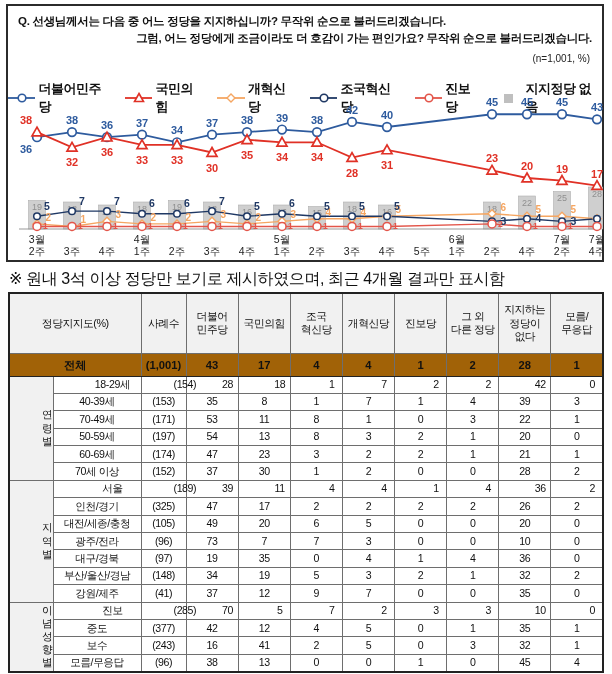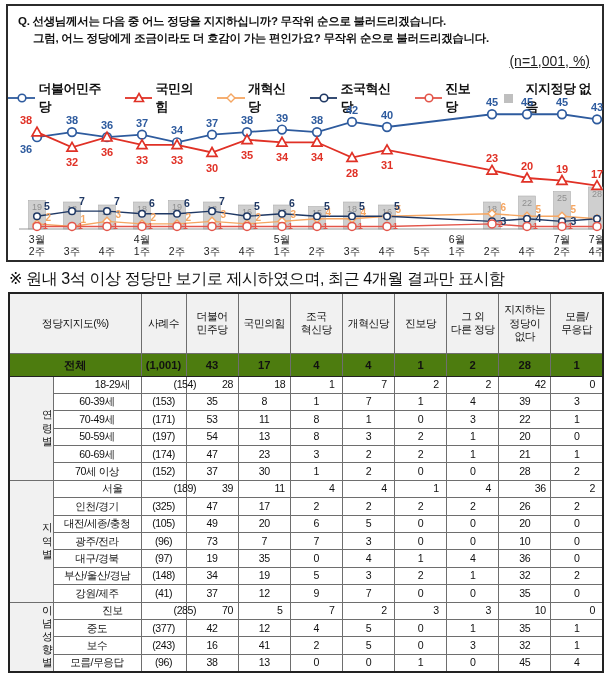--- a/index.html
+++ b/index.html
@@ -1,33 +1,33 @@
 <!DOCTYPE html>
 <html><head>
 <meta charset="utf-8">
 <style>
   html,body{margin:0;padding:0;}
   body{width:612px;height:674px;background:#fff;font-family:"Liberation Sans","DejaVu Sans",sans-serif;}
   .page{position:relative;width:612px;height:674px;background:#fff;overflow:hidden;}
 
   .chart-box{position:absolute;left:6px;top:4px;width:598px;height:258px;border:2px solid #2b2b2b;box-sizing:border-box;background:#fff;}
   .question{margin:7px 10px 0 10px;font-size:11.5px;line-height:1.5;color:#111;letter-spacing:-0.3px;font-weight:bold;}
-  .question .q2{margin-left:15px;}
-  .sample-note{position:absolute;right:12px;top:47px;font-size:14px;color:#222;text-decoration:underline;}
+  .question .q2{margin-left:15px;text-align:right;}
+  .sample-note{position:absolute;right:12px;top:47px;font-size:10px;color:#222;}
   .legend{position:absolute;left:0;top:74px;width:100%;display:flex;justify-content:center;align-items:center;gap:13px;font-size:13px;font-weight:bold;color:#111;letter-spacing:-0.5px;}
   .legend .li{display:flex;align-items:center;gap:3px;}
   #chart{position:absolute;left:5px;top:89px;}
   #chart text{font-family:"Liberation Sans","DejaVu Sans",sans-serif;}
 
   .footnote{position:absolute;left:9px;top:269px;font-size:16px;color:#111;letter-spacing:-0.4px;}
 
   .tbl{position:absolute;left:8px;top:292px;width:596px;border-collapse:collapse;table-layout:fixed;color:#111;border:2px solid #222;}
   .tbl th,.tbl td{border:1px solid #6e6e6e;text-align:center;vertical-align:middle;padding:0 1px;white-space:pre-line;line-height:1.25;box-sizing:border-box;}
   .tbl thead th{background:#F1F1F1;height:60px;font-weight:normal;font-size:10.8px;letter-spacing:-0.5px;}
-  .total td{background:#4d7c0f;font-weight:bold;height:23px;font-size:11.2px;border-top:1.5px solid #222;border-bottom:1.5px solid #222;}
+  .total td{background:#a16207;font-weight:bold;height:23px;font-size:11.2px;border-top:1.5px solid #222;border-bottom:1.5px solid #222;}
   .drow td{height:17.4px;font-size:10.6px;border-top:1px solid #c4c4c4;letter-spacing:-0.4px;}
   .gfirst td{border-top:1.2px solid #444;padding-left:32px;}
   .gcell{background:#F1F1F1;font-size:10.8px;letter-spacing:-0.5px;}
   .sp{text-decoration-style:wavy;text-decoration-color:#e11;text-decoration-thickness:1px;text-underline-offset:3px;}
 </style>
 </head>
 <body>
 
 <div class="page">
 
@@ -349,21 +349,21 @@
           <td>28</td>
           <td>18</td>
           <td>1</td>
           <td>7</td>
           <td>2</td>
           <td>2</td>
           <td>42</td>
           <td>0</td>
         </tr>
         <tr class="drow">
-          <td>60-39세</td>
+          <td>40-39세</td>
           <td>(153)</td>
           <td>35</td>
           <td>8</td>
           <td>1</td>
           <td>7</td>
           <td>1</td>
           <td>4</td>
           <td>39</td>
           <td>3</td>
         </tr>

